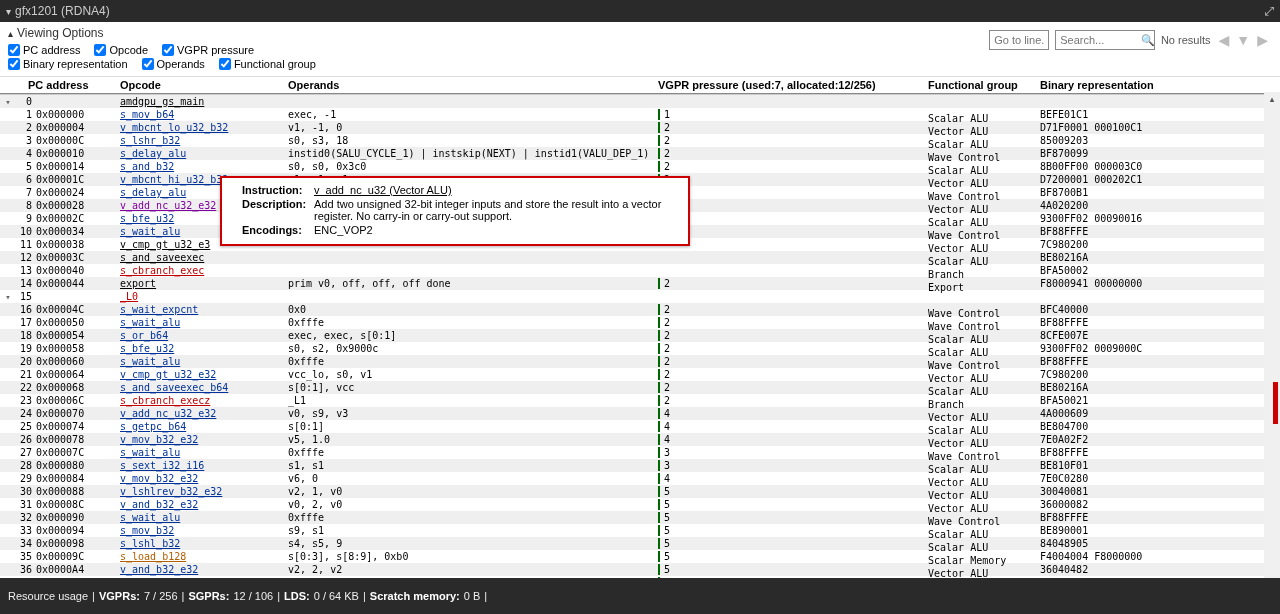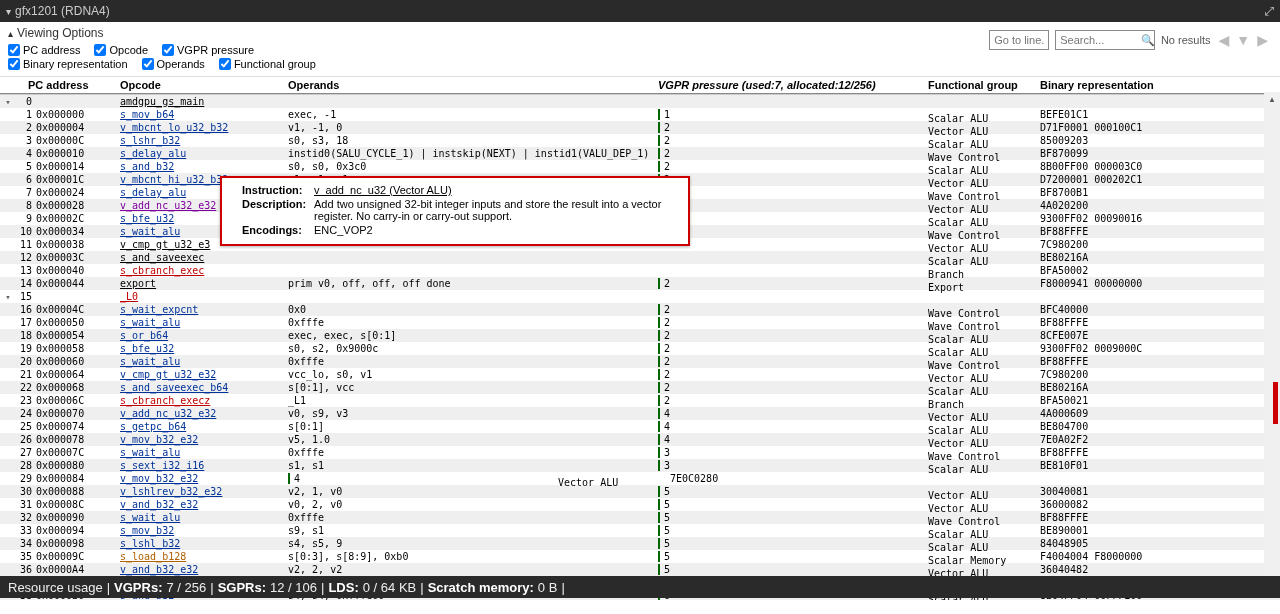--- a/index.html
+++ b/index.html
@@ -61,21 +61,21 @@
     background: #fff;
     font-weight: bold;
     font-size: 11px;
     display: flex;
     padding: 2px 0 2px 28px;
     border-bottom: 1px solid #888;
   }
   .c-pc { width: 92px; }
   .c-op { width: 168px; }
   .c-oper { width: 370px; }
-  .c-vgpr { width: 270px; font-style: italic; }
+  .c-vgpr { width: 270px; }
   .c-fg { width: 112px; }
   .c-bin { flex: 1; }
 
   .table-area {
     height: 506px;
     overflow-y: auto;
     position: relative;
     border-top: 1px solid #ccc;
   }
   .row {
@@ -113,28 +113,28 @@
     z-index: 50;
     box-shadow: 0 1px 3px rgba(0,0,0,0.3);
   }
   .tooltip .trow { display: flex; margin-bottom: 2px; padding-left: 12px; }
   .tooltip .tlabel { width: 72px; font-weight: bold; }
   .tooltip .tval { flex: 1; }
   .tt-name { color: #000; text-decoration: underline; }
 
   .statusbar {
     position: absolute;
-    bottom: 16px; left: 0; right: 0;
-    height: 22px;
+    bottom: 0; left: 0; right: 0;
+    height: 36px;
     background: #2a2a2a;
     color: #eee;
     display: flex;
     align-items: center;
     padding: 0 8px;
-    font-size: 13px;
+    font-size: 11px;
     gap: 4px;
   }
   .statusbar b { color: #fff; }
   .scrollbar-marker {
     position: absolute;
     right: 2px;
     top: 290px;
     width: 5px;
     height: 42px;
     background: #c00;
@@ -535,20 +535,21 @@
       <div class="press">3</div>
       <div class="pressbar"></div>
       <div class="fg">Scalar ALU</div>
       <div class="bin">BE810F01</div>
     </div>
     <div class="row">
       <div class="gutter"></div>
       <div class="ln">29</div>
       <div class="pc">0x000084</div>
       <div class="op blue">v_mov_b32_e32</div>
+      <div class="oper">v6,  0</div>
       <div class="press">4</div>
       <div class="pressbar"></div>
       <div class="fg">Vector ALU</div>
       <div class="bin">7E0C0280</div>
     </div>
     <div class="row striped">
       <div class="gutter"></div>
       <div class="ln">30</div>
       <div class="pc">0x000088</div>
       <div class="op blue">v_lshlrev_b32_e32</div>

